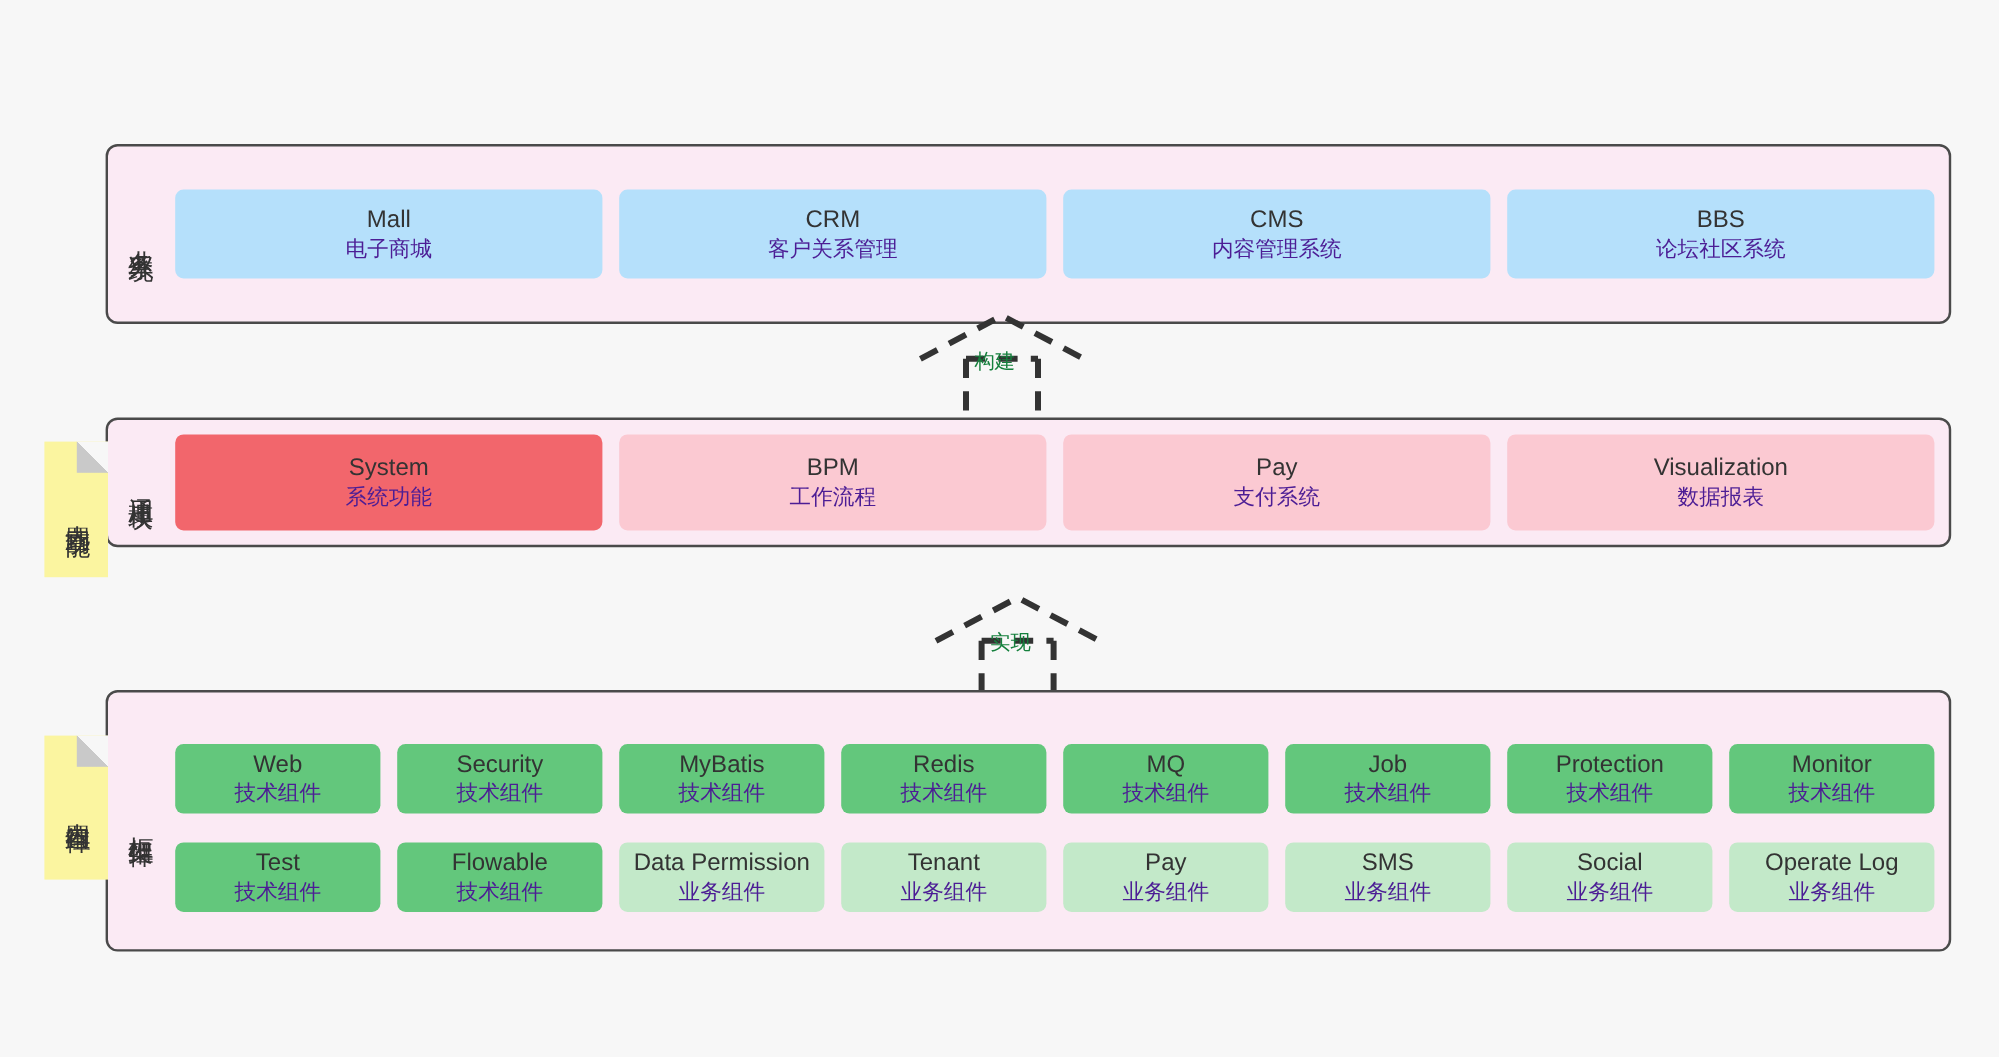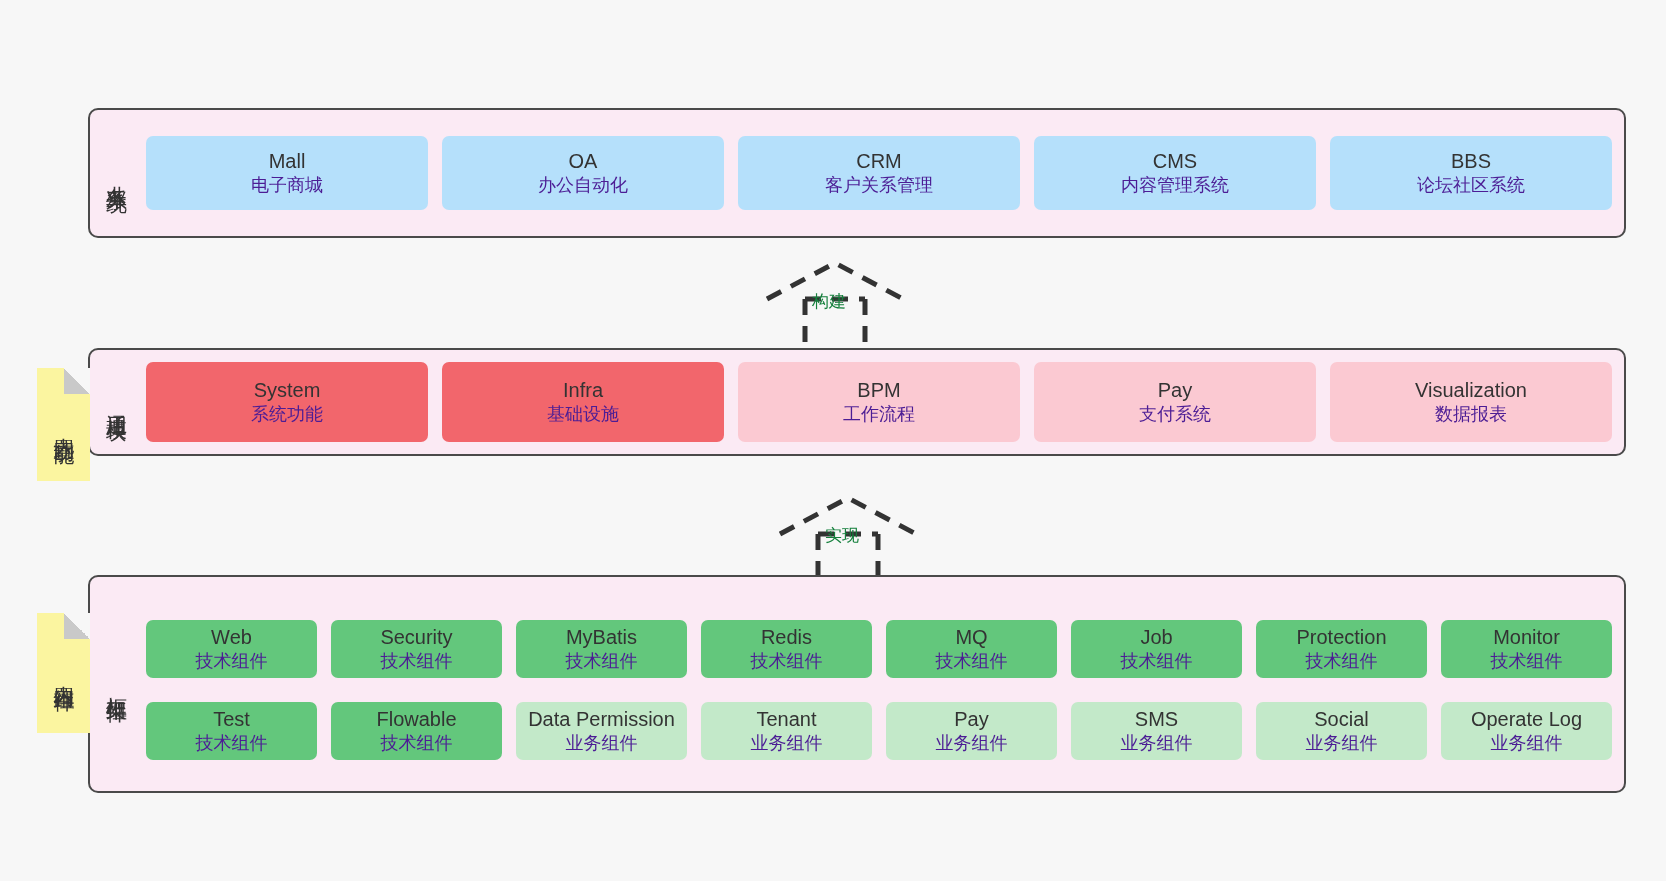--- a/index.html
+++ b/index.html
@@ -75,21 +75,21 @@
     font-size: 18px;
     color: #4c1d95;
   }
   .c-blue   { background: #b5e0fb; }
   .c-red    { background: #f2666c; }
   .c-pink   { background: #fbc9d2; }
   .c-green  { background: #63c77c; }
   .c-lgreen { background: #c3e9c9; }
 
   
-  #layer-business { left: 88px;  top: 108px; width: 1538px; height: 130px; }
+  #layer-business { left: 88px;  top: 120px; width: 1538px; height: 150px; }
   #layer-business .card { height: 74px; }
 
   #layer-modules  { left: 88px;  top: 348px; width: 1538px; height: 108px; }
   #layer-modules .card { height: 80px; }
 
   #layer-framework{ left: 88px;  top: 575px; width: 1538px; height: 218px; }
   #layer-framework .card { height: 58px; margin-top: 12px; }
 
   
   .note {
@@ -141,24 +141,20 @@
 
 <div class="layer" id="layer-business">
   <div class="layer-title">业务系统</div>
   <div class="layer-body">
     <div class="row">
       <div class="card c-blue">
         <span class="en">Mall</span>
         <span class="cn">电子商城</span>
       </div>
       <div class="card c-blue">
-        <span class="en">OA</span>
-        <span class="cn">办公自动化</span>
-      </div>
-      <div class="card c-blue">
         <span class="en">CRM</span>
         <span class="cn">客户关系管理</span>
       </div>
       <div class="card c-blue">
         <span class="en">CMS</span>
         <span class="cn">内容管理系统</span>
       </div>
       <div class="card c-blue">
         <span class="en">BBS</span>
         <span class="cn">论坛社区系统</span>
@@ -176,24 +172,20 @@
 <div class="gen-label" id="label-build">构建</div>
 
 <div class="layer" id="layer-modules">
   <div class="layer-title">通用模块</div>
   <div class="layer-body">
     <div class="row">
       <div class="card c-red">
         <span class="en">System</span>
         <span class="cn">系统功能</span>
       </div>
-      <div class="card c-red">
-        <span class="en">Infra</span>
-        <span class="cn">基础设施</span>
-      </div>
       <div class="card c-pink">
         <span class="en">BPM</span>
         <span class="cn">工作流程</span>
       </div>
       <div class="card c-pink">
         <span class="en">Pay</span>
         <span class="cn">支付系统</span>
       </div>
       <div class="card c-pink">
         <span class="en">Visualization</span>

